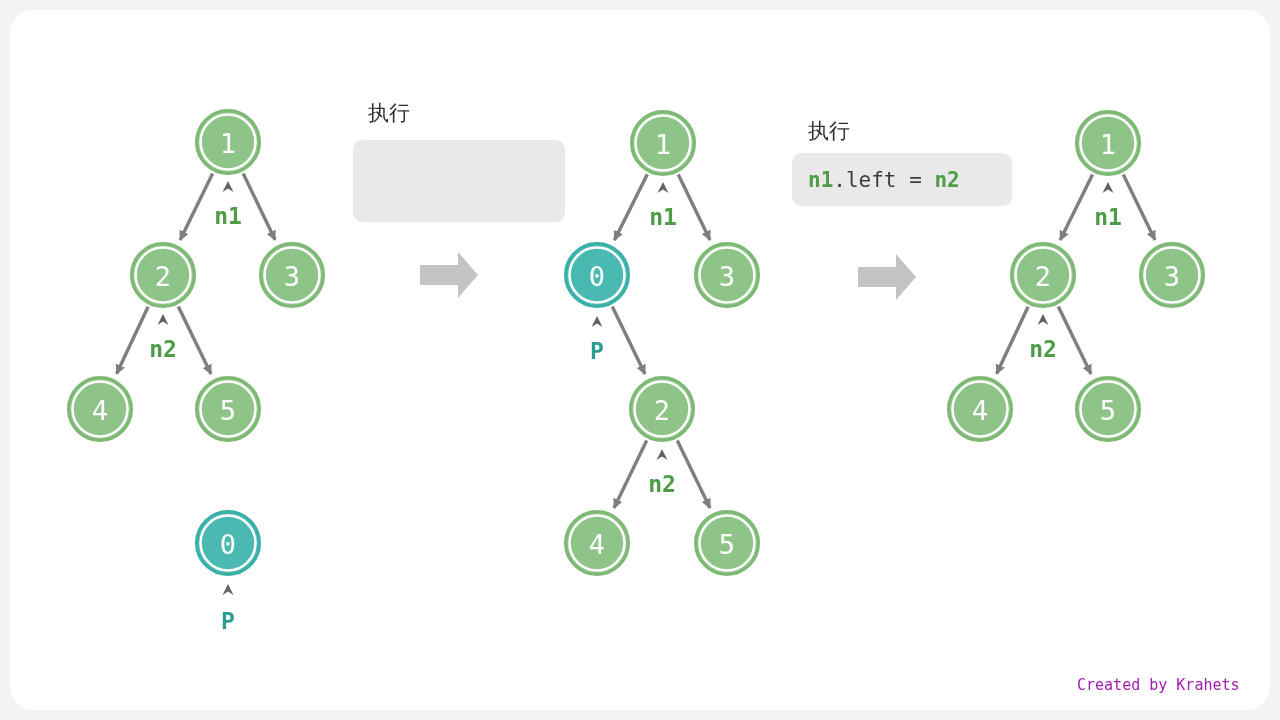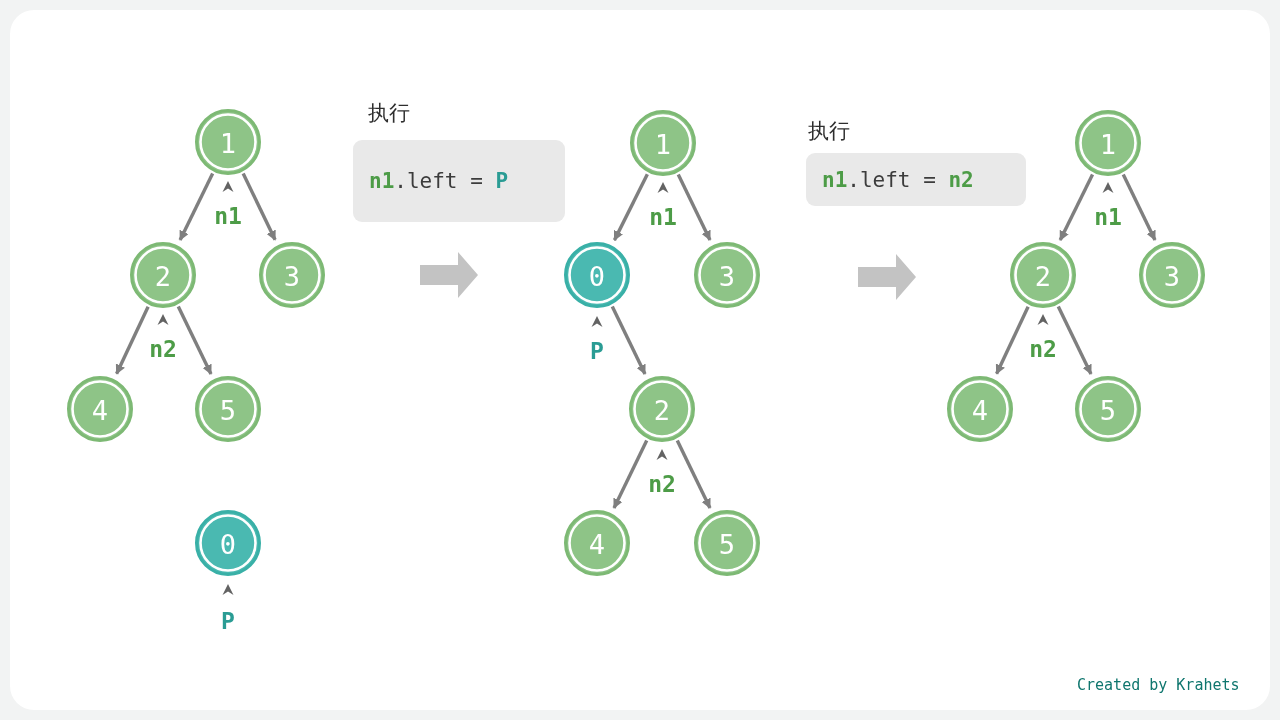--- a/index.html
+++ b/index.html
@@ -11,21 +11,21 @@
   .exec-title{position:absolute;font-size:21px;color:#2e2e2e;
               font-family:"DejaVu Sans",sans-serif;white-space:pre;}
   .code-box{position:absolute;background:#e9e9e9;border-radius:9px;box-sizing:border-box;
             display:flex;flex-direction:column;justify-content:center;padding-left:16px;
             font-family:"DejaVu Sans Mono",monospace;font-size:21px;line-height:32px;}
   .code-line{white-space:pre;}
   .tok-dark{color:#3c3c3c;}
   .tok-green{color:#4d9c47;font-weight:bold;}
   .tok-teal{color:#2a9c94;font-weight:bold;}
   .watermark{position:absolute;left:1077px;top:676px;font-family:"DejaVu Sans Mono",monospace;
-             font-size:15px;color:#0f766e;white-space:pre;}
+             font-size:15px;color:#a21caf;white-space:pre;}
 </style>
 </head>
 <body>
 
 <div class="stage">
   <div class="card"></div>
   <svg class="overlay" id="diagram" viewBox="0 0 1280 720">
       <defs>
         <marker id="arrowhead" markerWidth="11" markerHeight="10" refX="9" refY="5" orient="auto" markerUnits="userSpaceOnUse">
           <path d="M0,0 L10,5 L0,10 Z" fill="#7f7f7f"></path>
@@ -166,21 +166,20 @@
           <path d="M1043 314 L1048.5 325 L1043 321.5 L1037.5 325 Z" fill="#636363"></path>
           <text x="1043" y="349" text-anchor="middle" dominant-baseline="central" fill="#4d9c47" font-size="23" font-weight="bold" font-family="&quot;DejaVu Sans Mono&quot;, monospace">n2</text>
         </g>
       </g>
       <polygon points="420,265 458,265 458,252 478,275 458,298 458,285 420,285" fill="#c3c3c3"></polygon>
       <polygon points="858,267 896,267 896,254 916,277 896,300 896,287 858,287" fill="#c3c3c3"></polygon>
     </svg>
   <div id="codeblocks">
       <div class="exec-title" style="left: 368px; top: 99px; color: rgb(46, 46, 46);">执行</div>
       <div class="code-box" style="left: 353px; top: 140px; width: 212px; height: 82px; background: rgb(233, 233, 233);">
-        <div class="code-line"><span class="tok-green">n1</span><span class="tok-dark">.left = </span><span class="tok-teal">P</span></div>
       </div>
       <div class="exec-title" style="left: 808px; top: 117px; color: rgb(46, 46, 46);">执行</div>
-      <div class="code-box" style="left: 792px; top: 153px; width: 220px; height: 53px; background: rgb(233, 233, 233); margin-left: 14px;">
+      <div class="code-box" style="left: 792px; top: 153px; width: 220px; height: 53px; background: rgb(233, 233, 233);">
         <div class="code-line"><span class="tok-green">n1</span><span class="tok-dark">.left = </span><span class="tok-green">n2</span></div>
       </div>
     </div>
   <div class="watermark">Created by Krahets</div>
 </div>
 
 </body></html>

